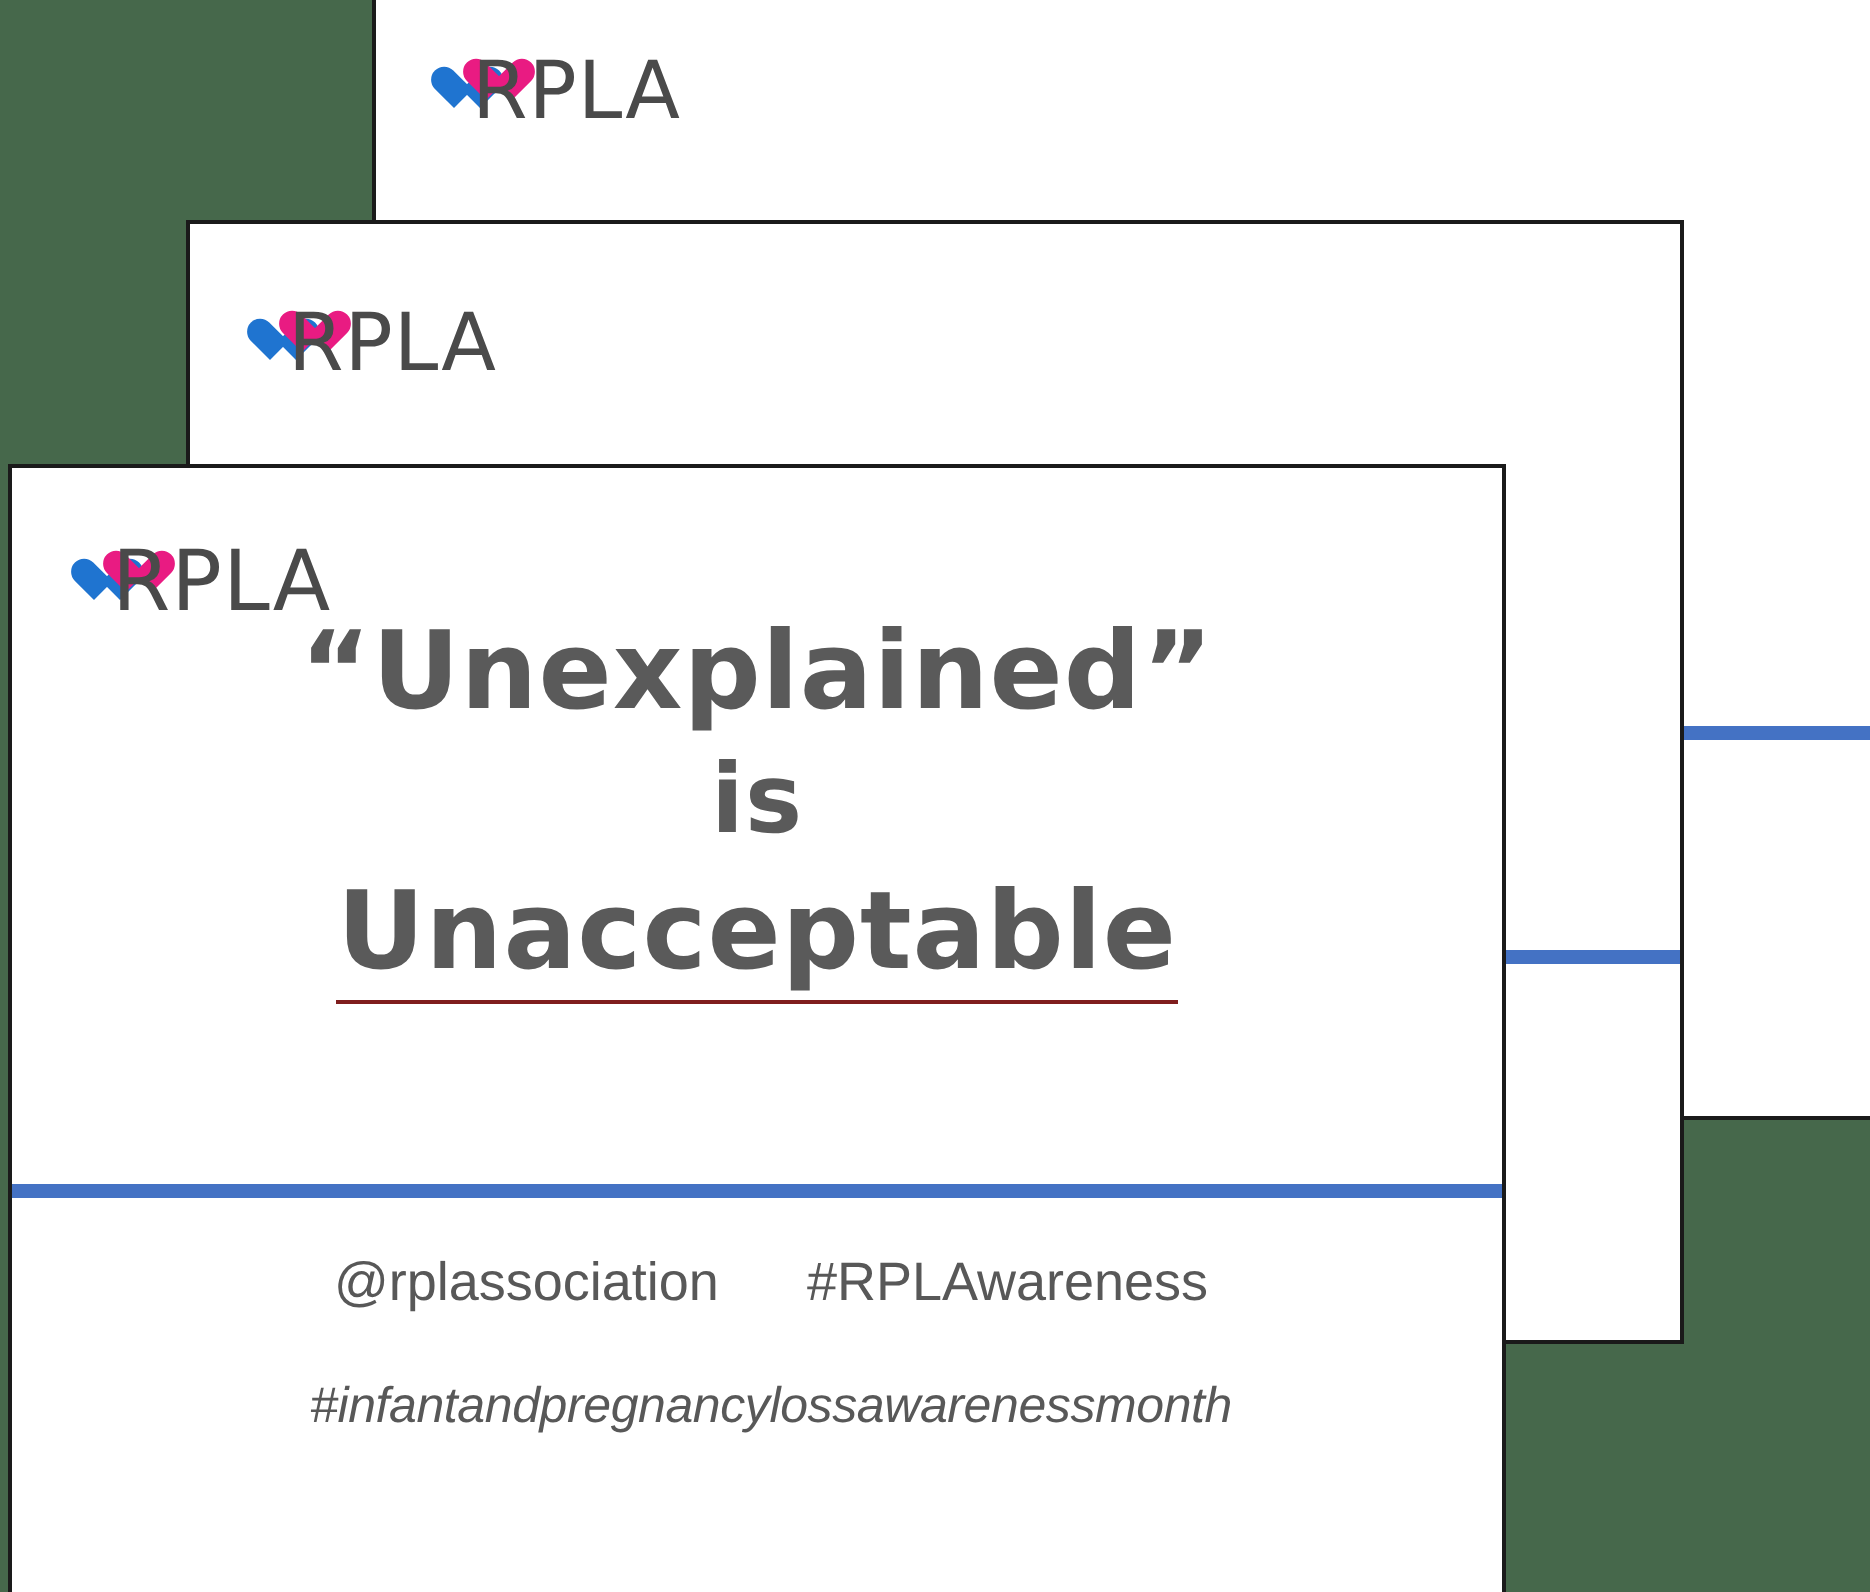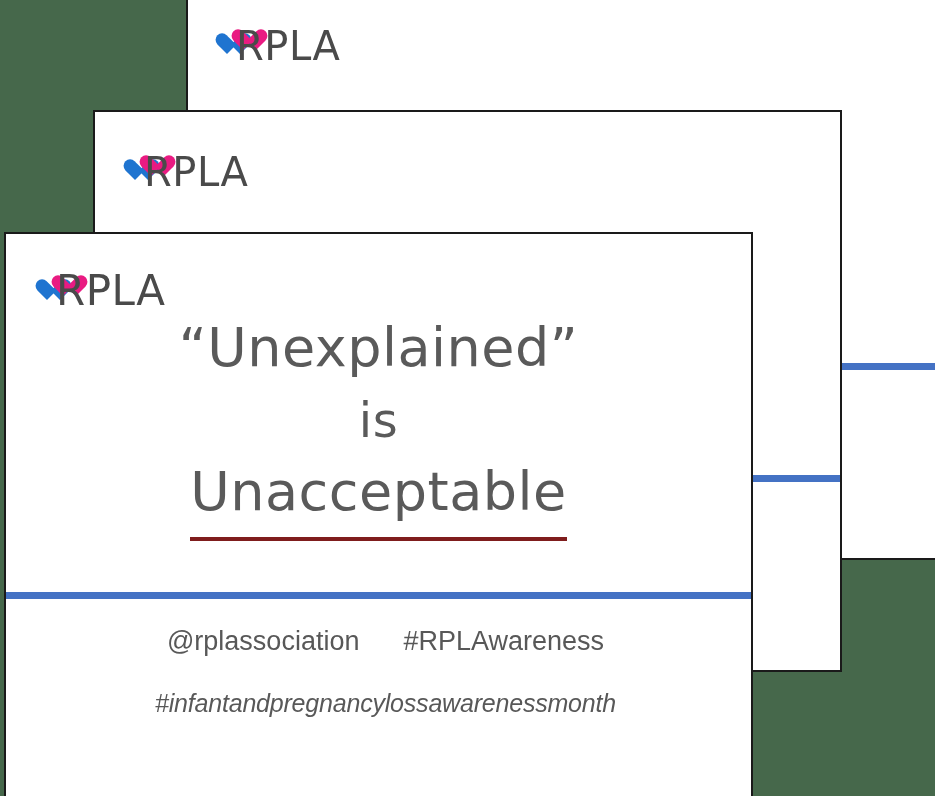--- a/index.html
+++ b/index.html
@@ -140,37 +140,37 @@
     left: 0;
     right: 0;
     top: 70px;
     text-align: center;
     font-family: "DejaVu Sans", sans-serif;
     color: #5a5a5a;
     line-height: 1.18;
   }
   .headline-line {
     font-size: 54px;
-    font-weight: 400;
+    font-weight: 700;
     letter-spacing: 0.5px;
     display: block;
-    margin: 12px auto;
+    margin: 0 auto;
   }
   .headline-line.small {
     font-size: 48px;
     margin-top: 4px;
     text-align: center;
   }
   .headline-line.underlined {
     margin-top: 6px;
   }
   .headline-line.underlined .u-inner {
     display: inline-block;
-    border-bottom: 4px solid #7f1d1d;
-    padding-bottom: 13px;
+    border-bottom: 2px solid #7f1d1d;
+    padding-bottom: 2px;
   }
 
   
   .footer {
     position: absolute;
     left: 0;
     right: 0;
     top: 392px;
     text-align: center;
     font-family: "Liberation Sans", sans-serif;

